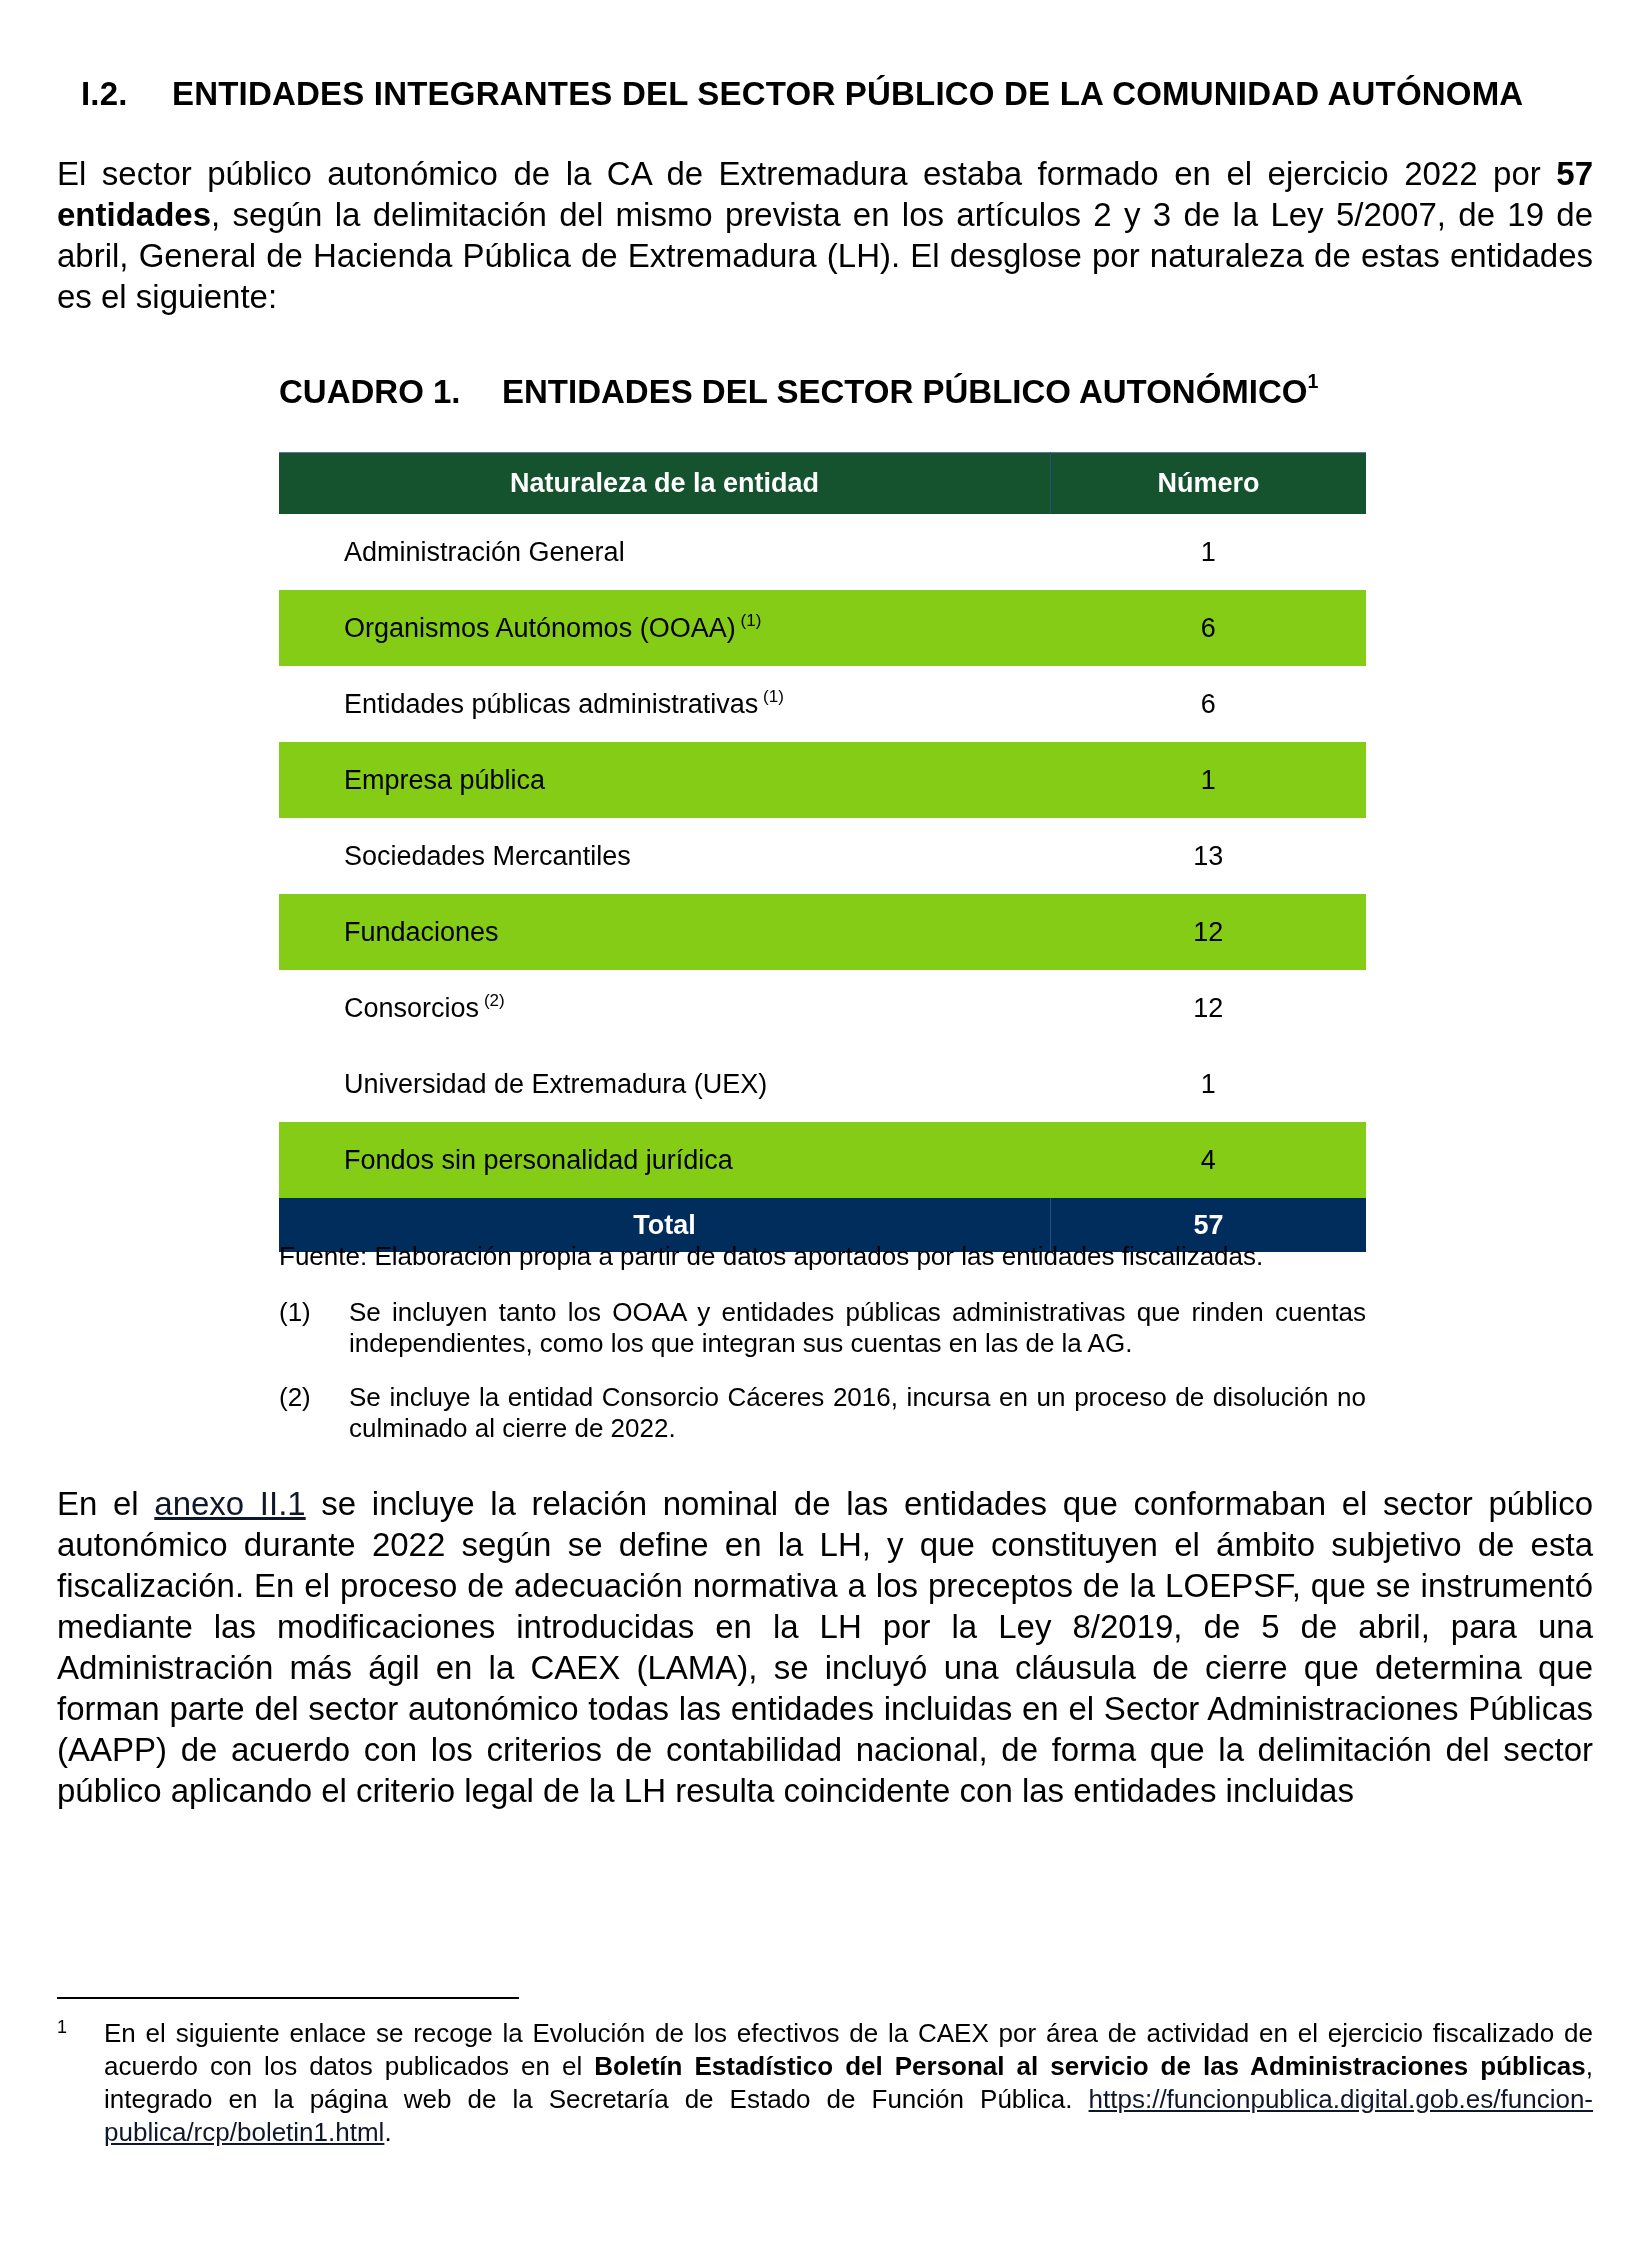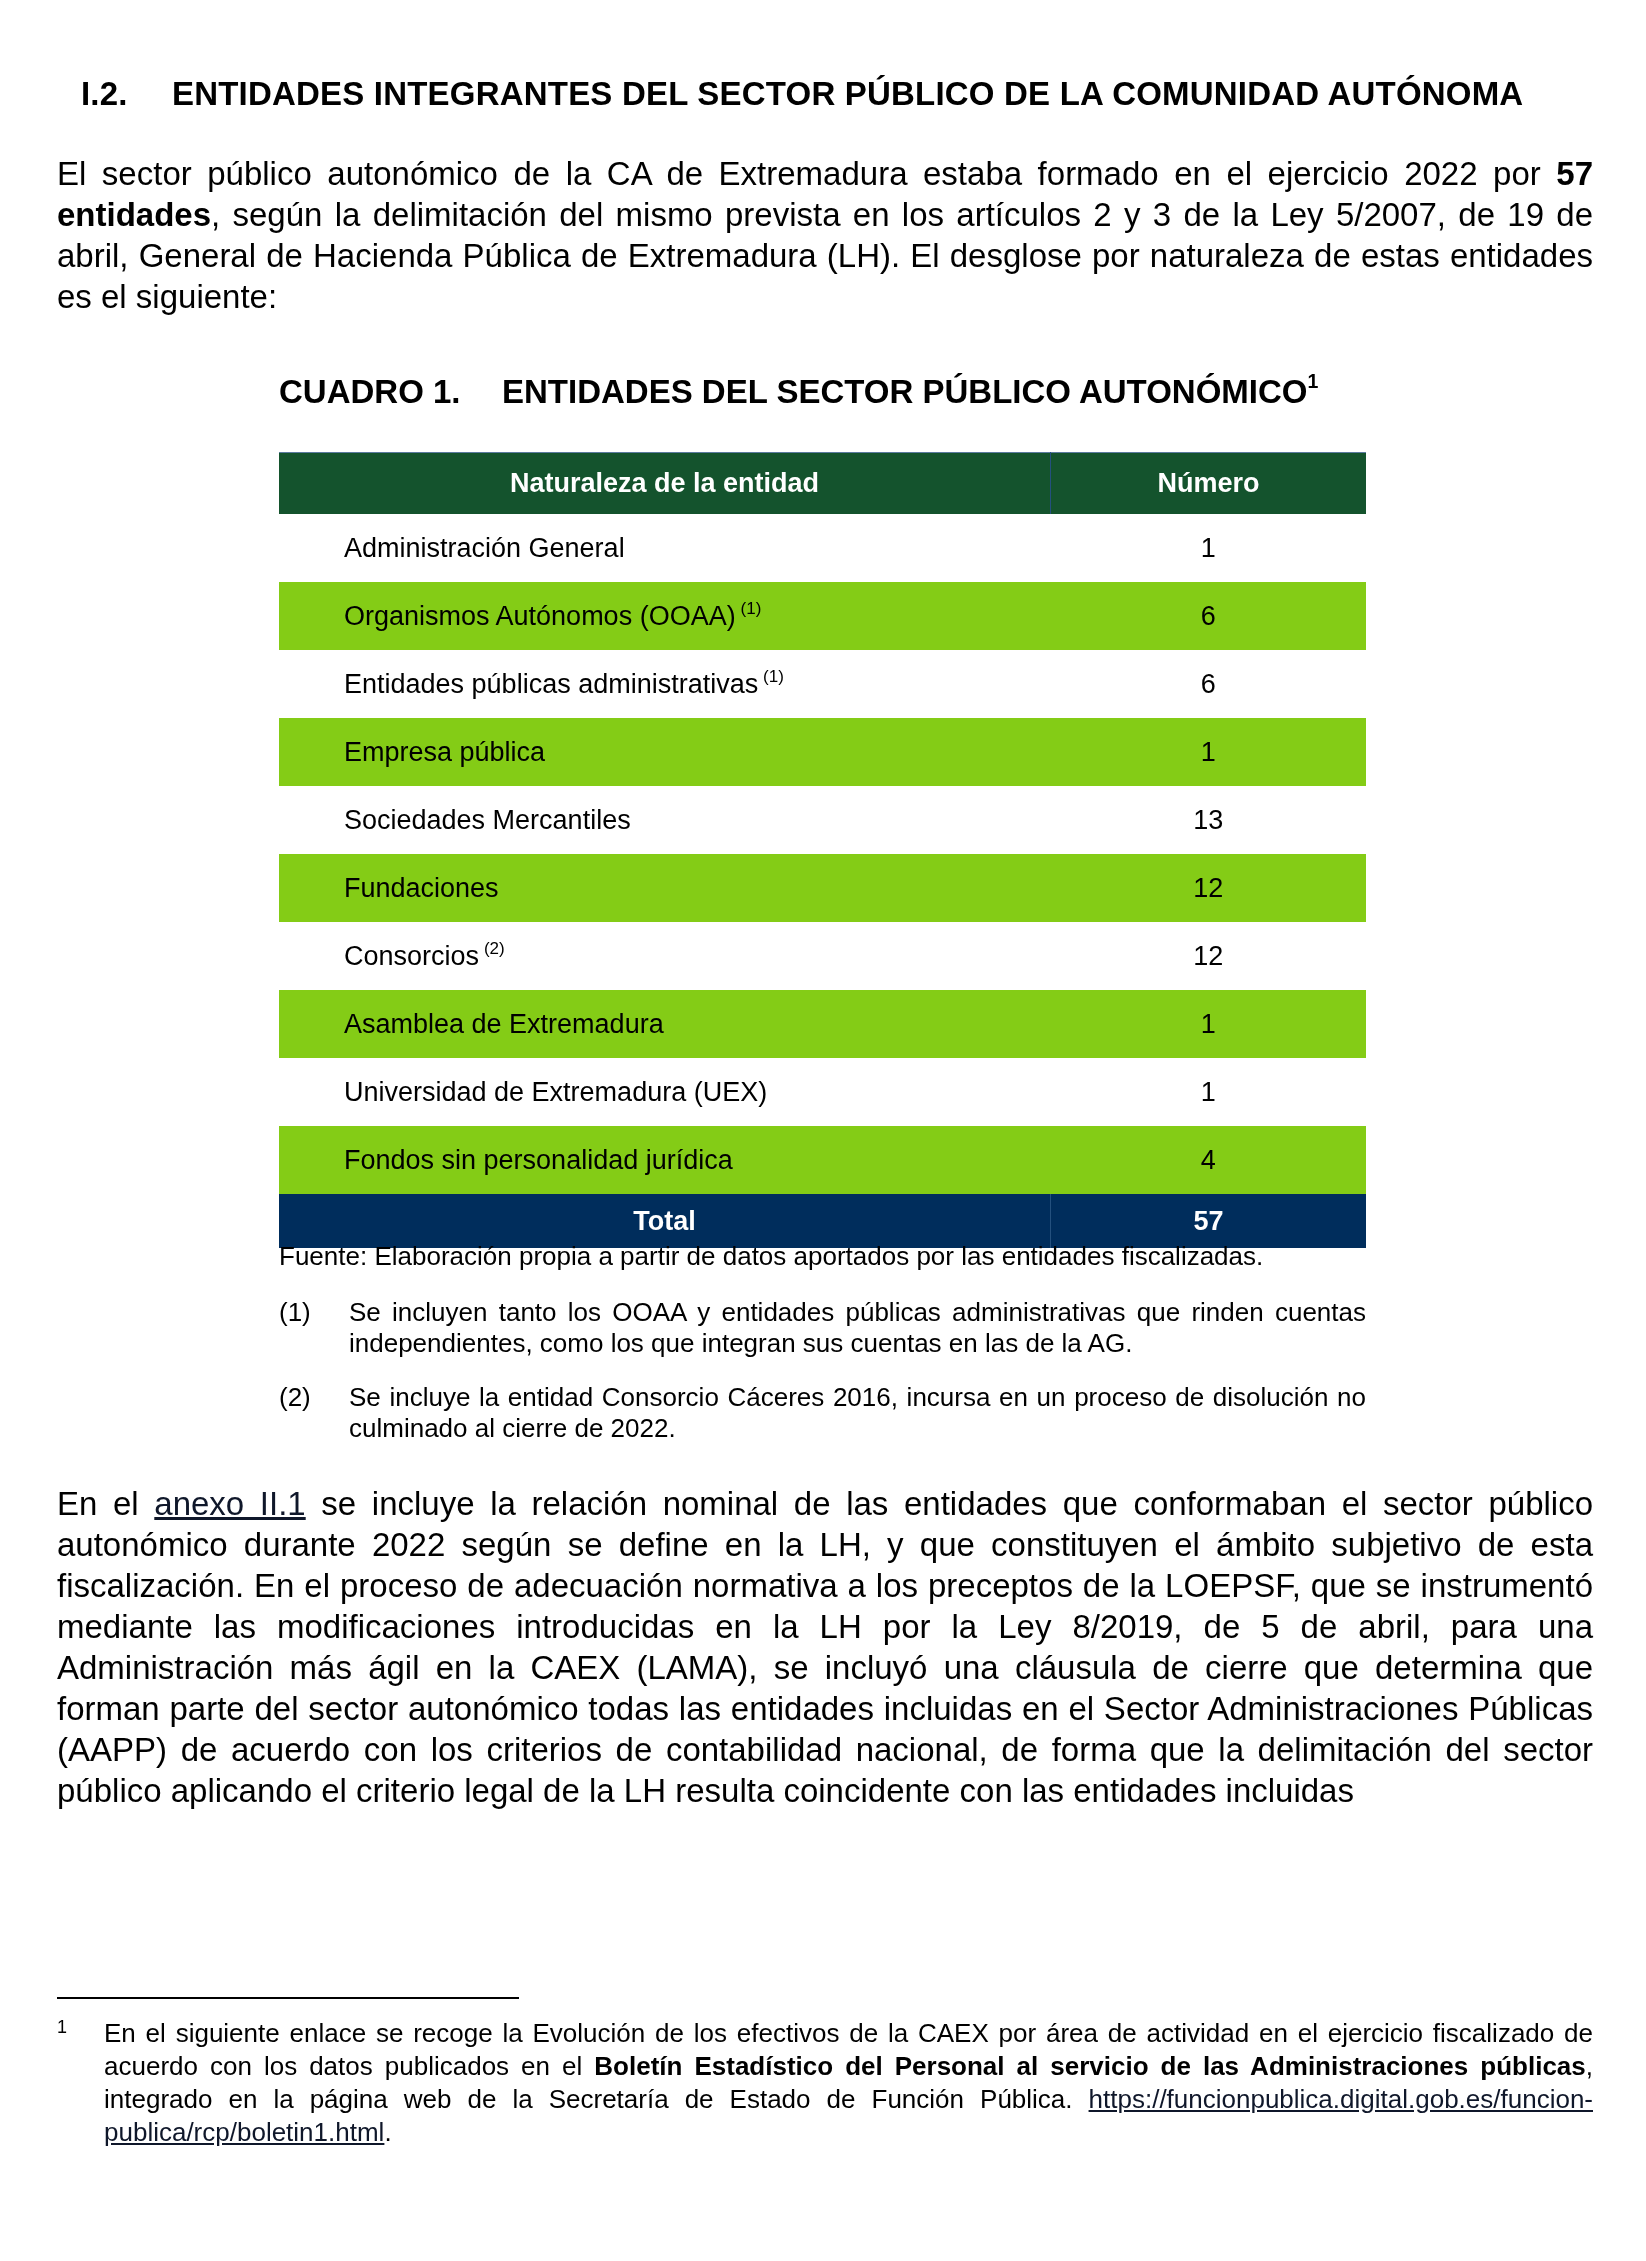--- a/index.html
+++ b/index.html
@@ -31,21 +31,21 @@
 
   table.entities {
     position: absolute; left: 279px; top: 452px; width: 1087px;
     border-collapse: collapse; font-size: 27px;
   }
   table.entities th {
     background: #14532d; color: #fff; font-weight: bold; height: 61px;
     padding: 0; text-align: center; border-top: 1.6px solid #5c7ba0;
   }
   table.entities th.c1 { width: 771px; border-right: 0.8px solid #24507e; }
-  table.entities td { height: 68px; padding: 0; }
+  table.entities td { height: 76px; padding: 0; }
   table.entities td.name { padding-left: 65px; }
   table.entities td.val { text-align: center; }
   table.entities tr.stripe td { background: #84cc16; }
   table.entities tr.total td {
     background: #002d5c; color: #fff; font-weight: bold; height: 54px; text-align: center;
   }
   table.entities tr.total td.tl { border-right: 0.8px solid #24507e; padding-left: 0; }
   table.entities sup { font-size: 17px; vertical-align: 10.6px; line-height: 0; margin-left: 4.9px; }
 
   .fuente { left: 279px; top: 1240px; width: 1087px; font-size: 26px; line-height: 33px; }
@@ -109,24 +109,20 @@
       <td class="val">13</td>
     </tr>
     <tr class="stripe">
       <td class="name"><span>Fundaciones</span></td>
       <td class="val">12</td>
     </tr>
     <tr>
       <td class="name"><span>Consorcios</span><sup>(2)</sup></td>
       <td class="val">12</td>
     </tr>
-    <tr class="stripe">
-      <td class="name"><span>Asamblea de Extremadura</span></td>
-      <td class="val">1</td>
-    </tr>
     <tr>
       <td class="name"><span>Universidad de Extremadura (UEX)</span></td>
       <td class="val">1</td>
     </tr>
     <tr class="stripe">
       <td class="name"><span>Fondos sin personalidad jurídica</span></td>
       <td class="val">4</td>
     </tr>
     <tr class="total">
       <td class="tl">Total</td>

